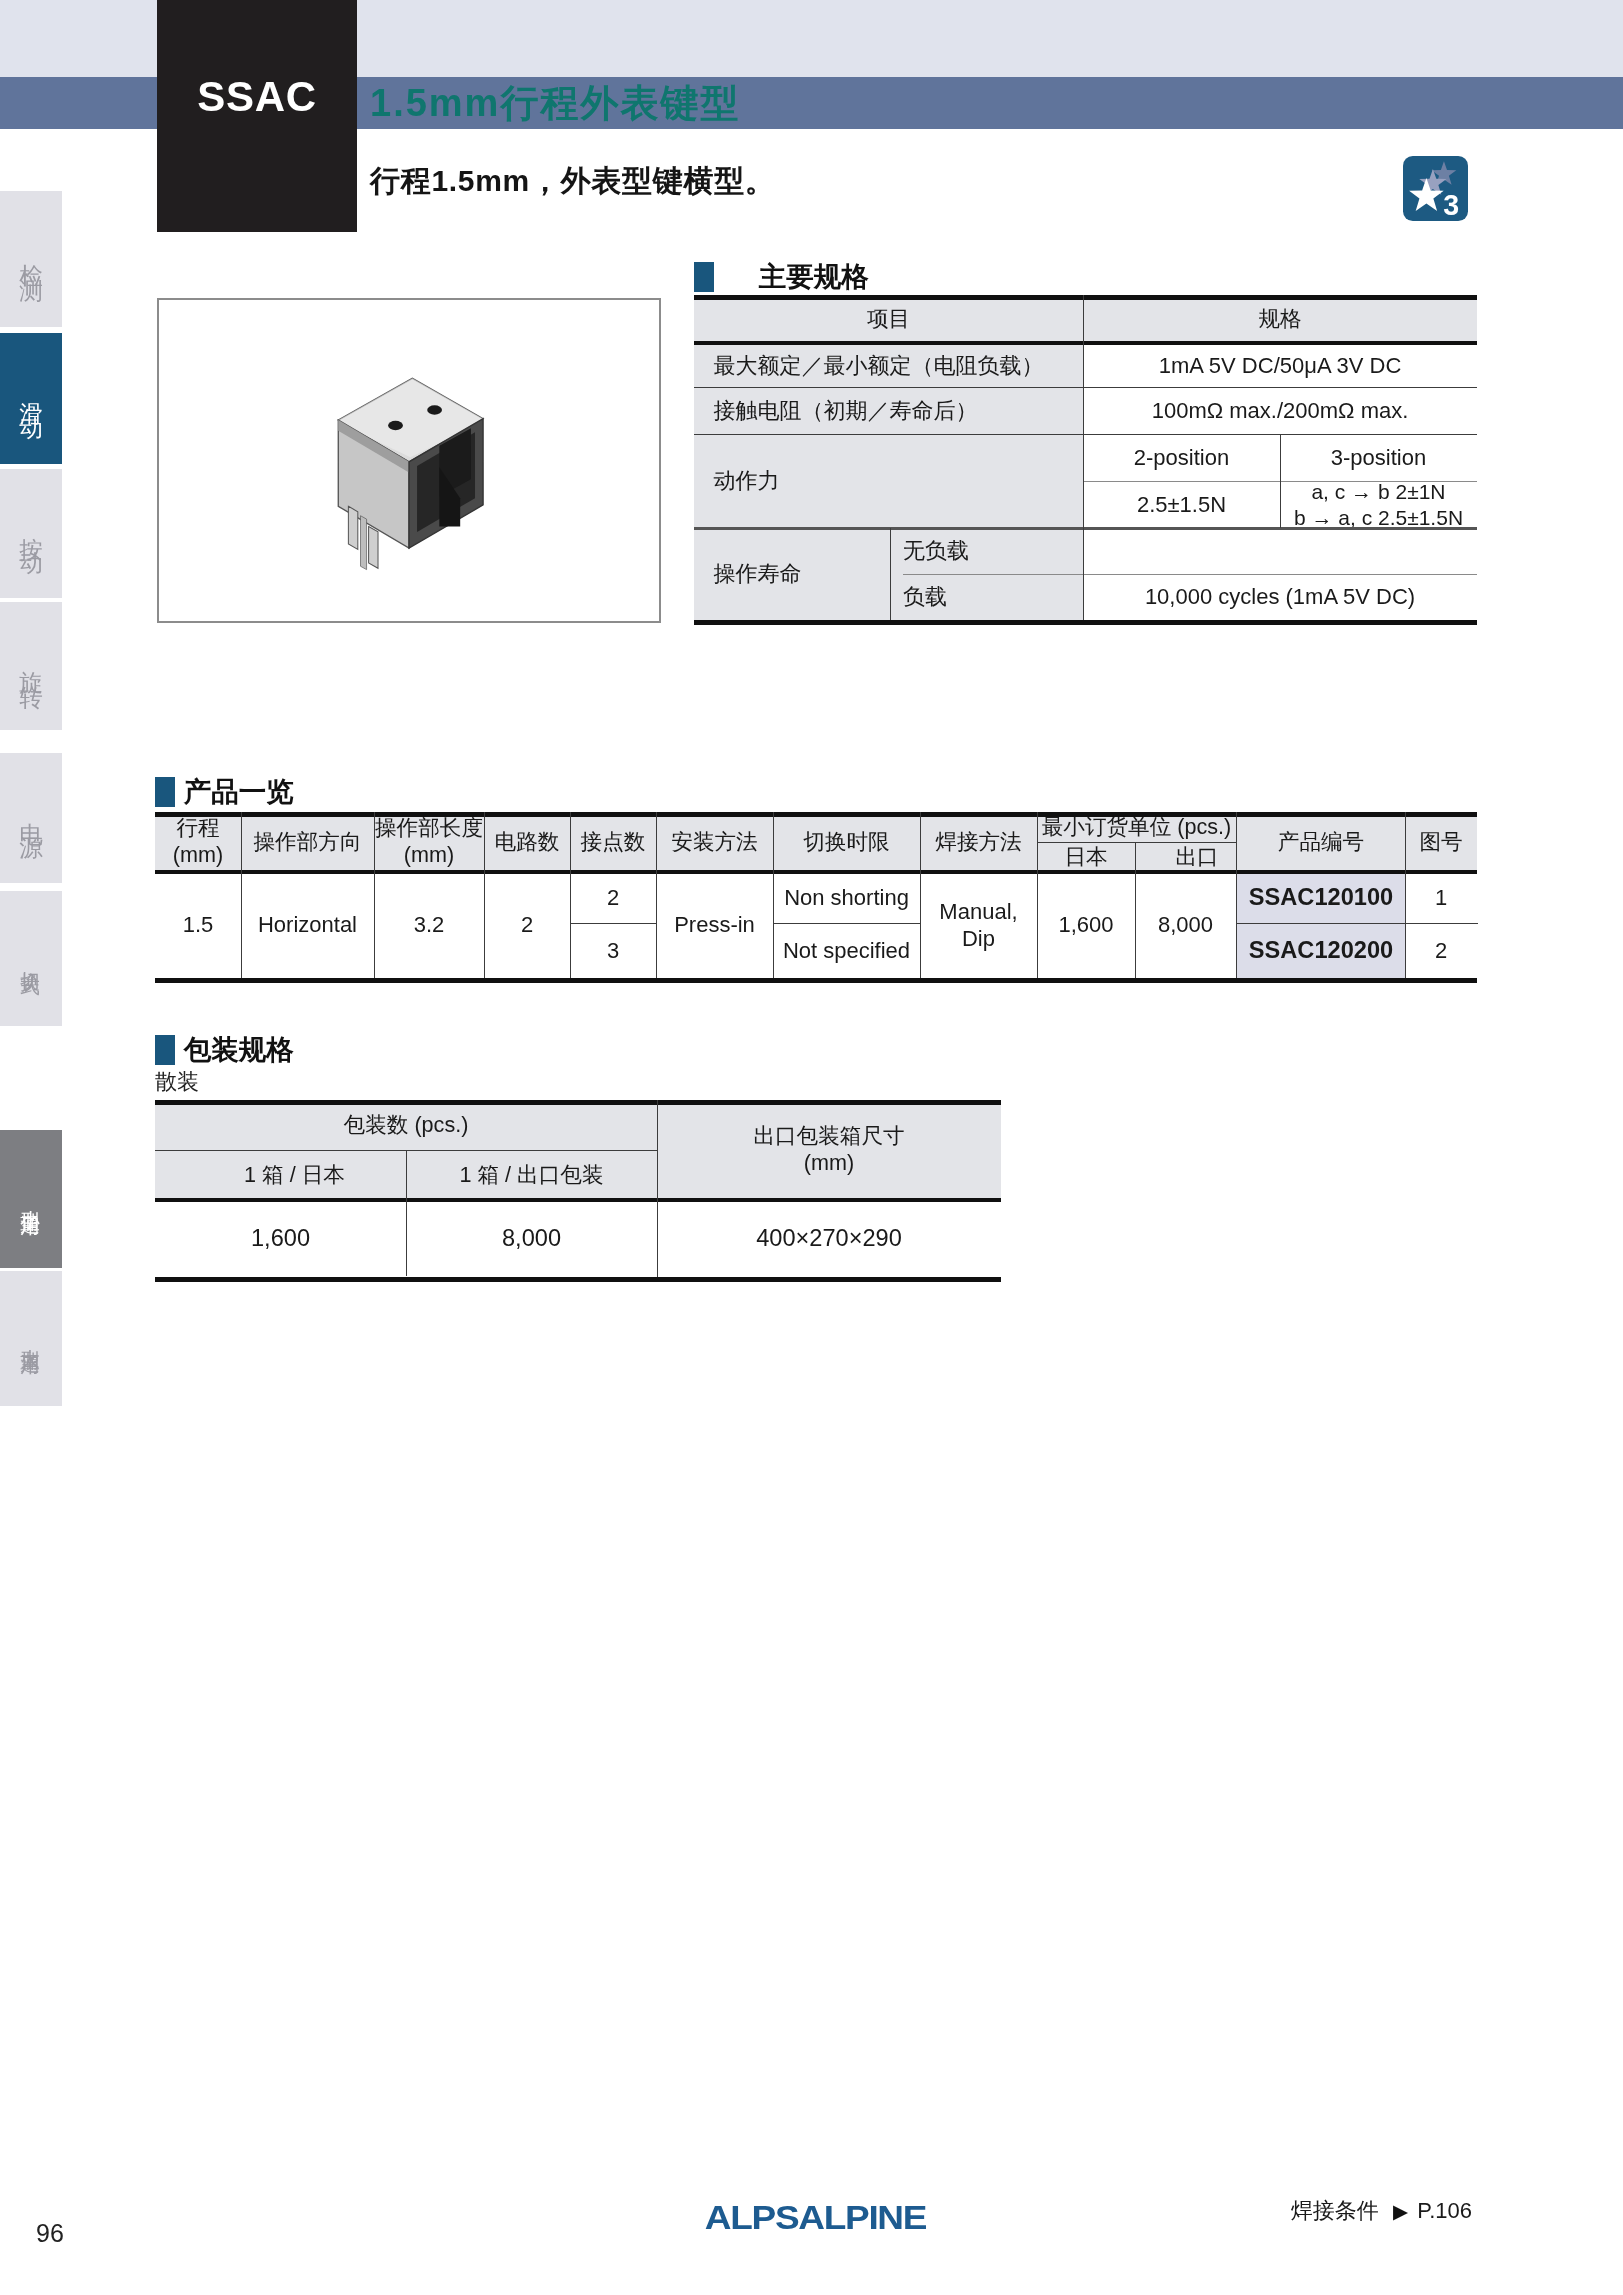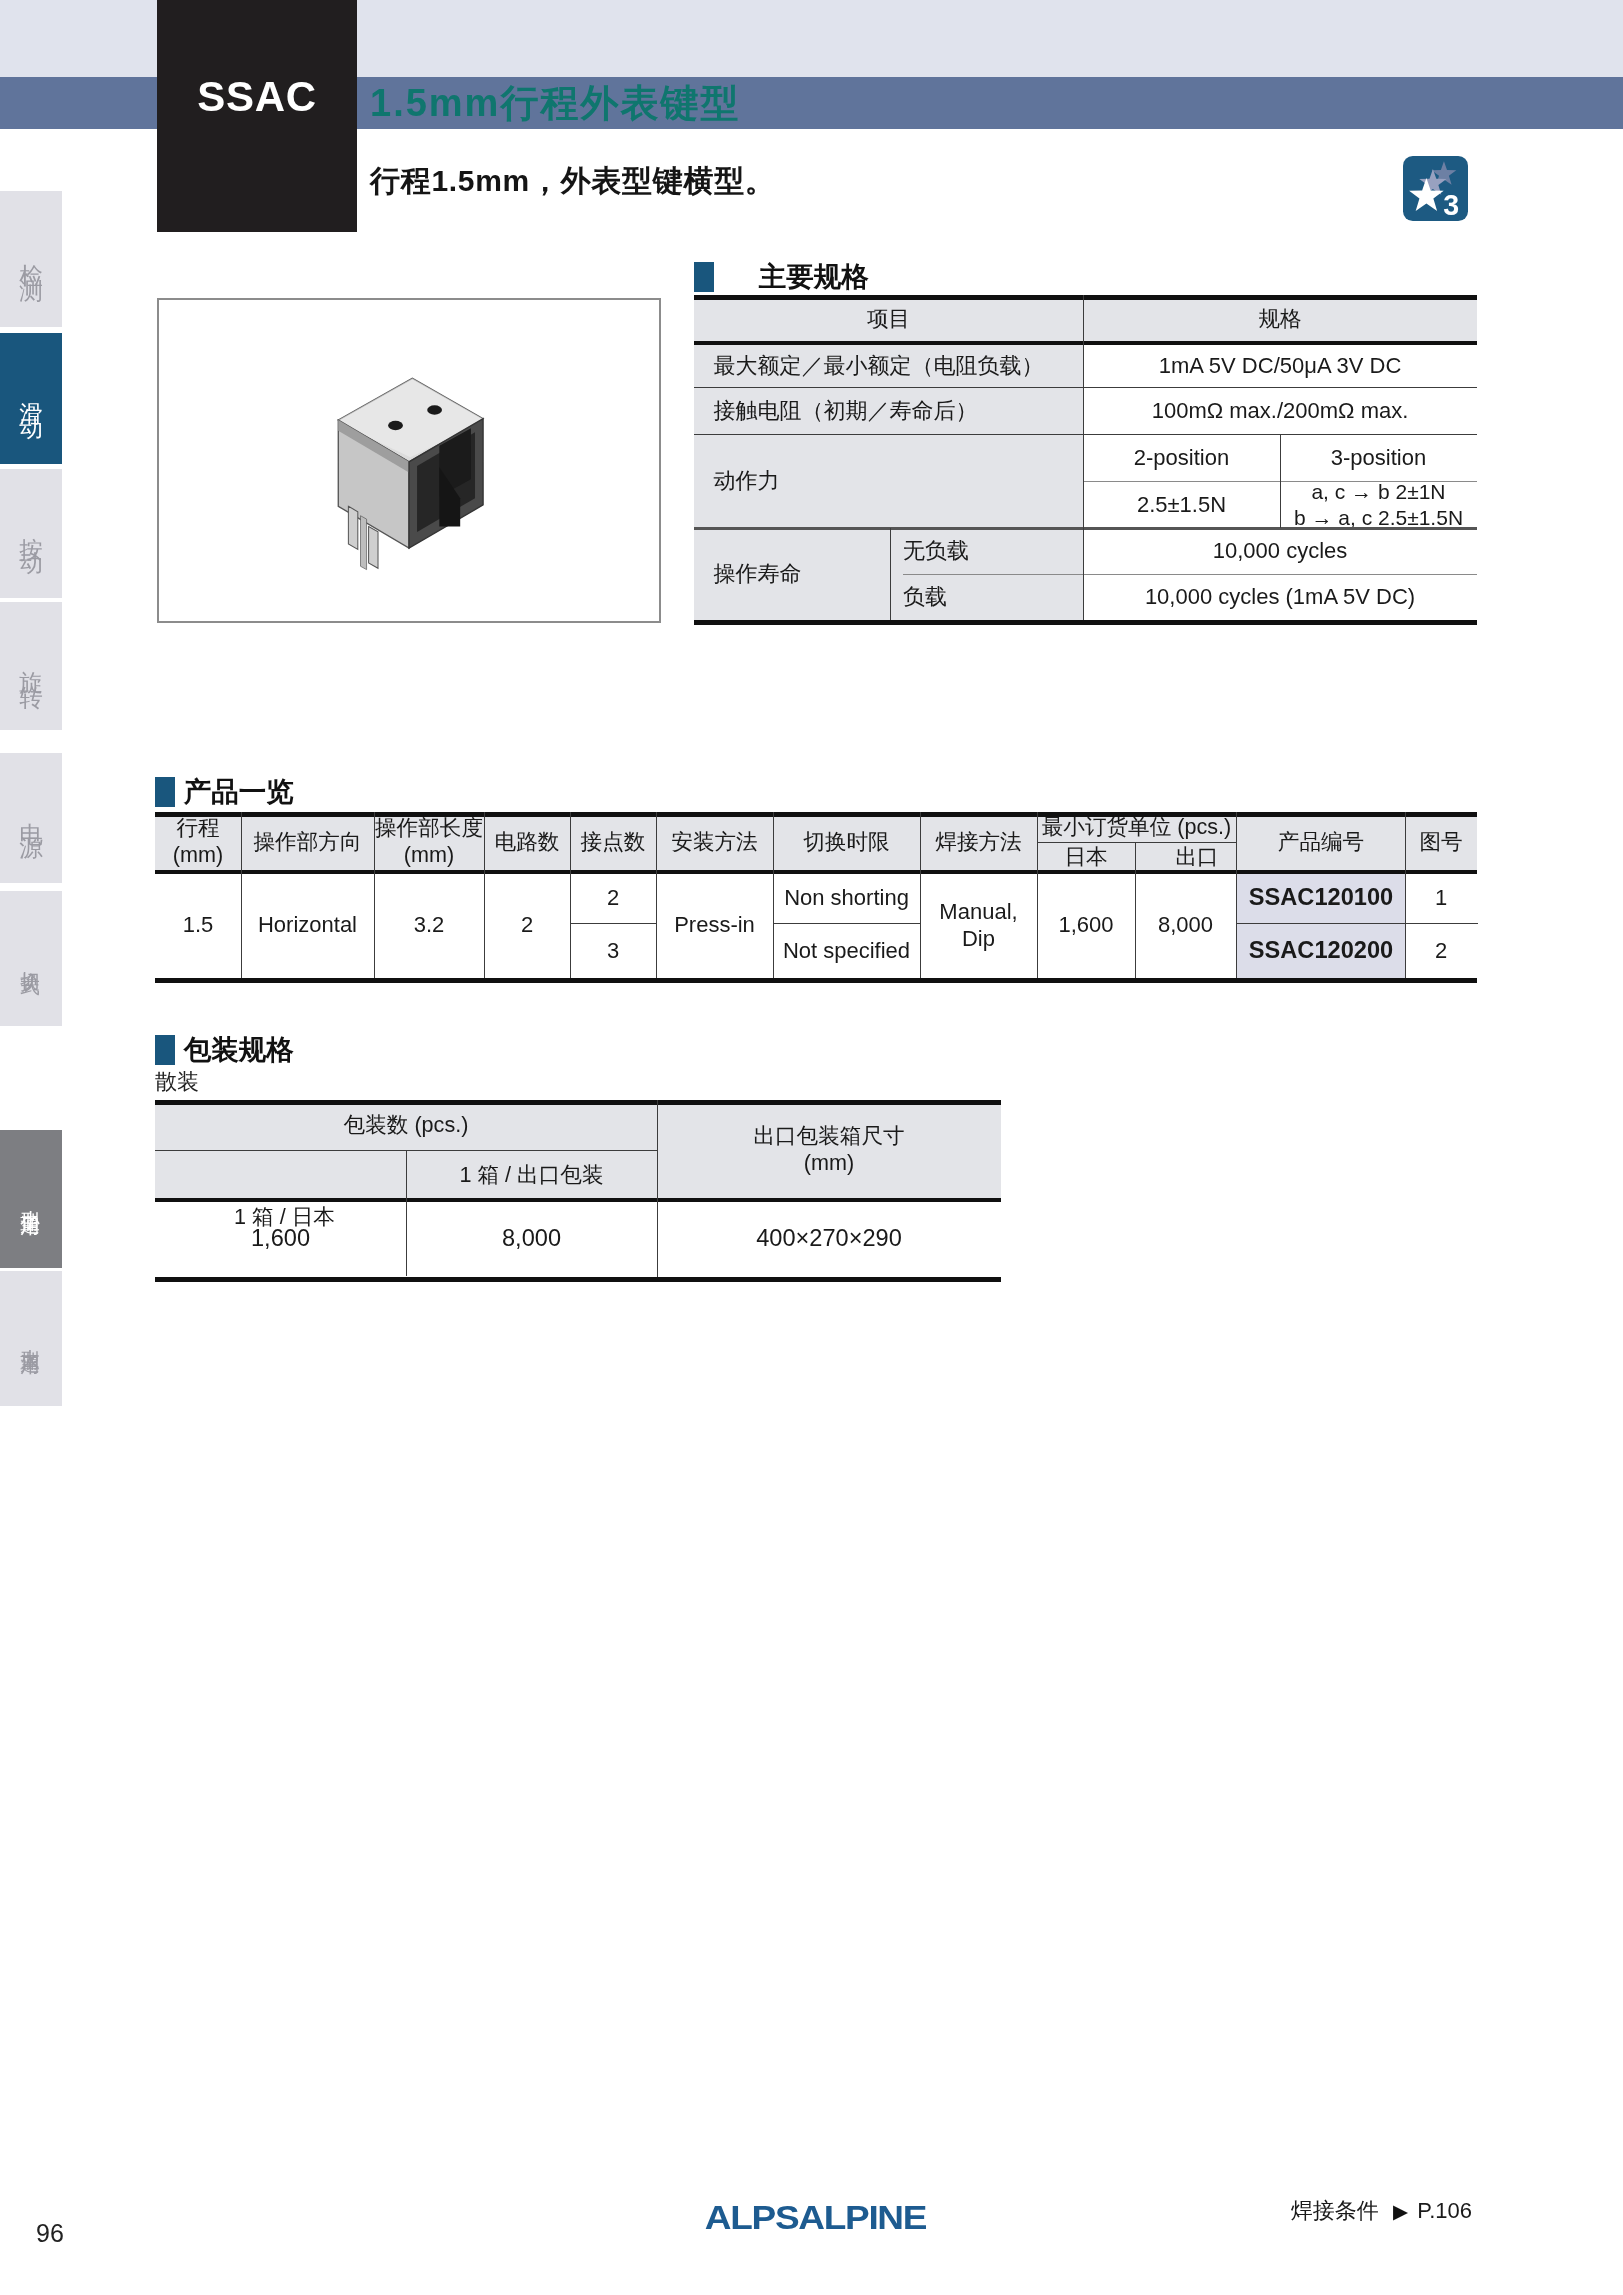--- a/index.html
+++ b/index.html
@@ -143,21 +143,20 @@
 
     <div class="cell left" style="left:19.6px; top:139px; width:370px; height:94px;">动作力</div>
     <div class="cell" style="left:389px; top:139px; width:197px; height:47px;">2-position</div>
     <div class="cell" style="left:586px; top:139px; width:197px; height:47px;">3-position</div>
     <div class="cell" style="left:389px; top:187px; width:197px; height:46px;">2.5±1.5N</div>
     <div class="cell small pre" style="left:586px; top:187px; width:197px; height:46px;">a, c → b 2±1N
 b → a, c 2.5±1.5N</div>
 
     <div class="cell left" style="left:19.6px; top:233px; width:177px; height:92px;">操作寿命</div>
     <div class="cell left" style="left:209px; top:233px; width:180px; height:46px;">无负载</div>
-    <div class="cell" style="left:389px; top:233px; width:394px; height:46px;">10,000 cycles</div>
     <div class="cell left" style="left:209px; top:279px; width:180px; height:46px;">负载</div>
     <div class="cell" style="left:389px; top:279px; width:394px; height:46px;">10,000 cycles (1mA 5V DC)</div>
 
     <div class="line th" style="left:0; top:0; width:783px; height:4.6px;"></div>
     <div class="line th" style="left:0; top:46px; width:783px; height:3.9px;"></div>
     <div class="line" style="left:0; top:92px; width:783px; height:1.3px;"></div>
     <div class="line" style="left:0; top:139px; width:783px; height:1.3px;"></div>
     <div class="line lt" style="left:389px; top:186px; width:394px; height:1.3px;"></div>
     <div class="line md" style="left:0; top:232px; width:783px; height:2.6px;"></div>
     <div class="line lt" style="left:209px; top:279px; width:574px; height:1.3px;"></div>
@@ -235,21 +234,21 @@
     <span class="sec-bullet"></span>
     <span>包装规格</span>
   </div>
   <div class="abs sub-label" style="left:155px; top:1067px;">散装</div>
 
   <div class="tbl" style="left:155px; top:1100px; width:846px; height:182px;">
 
     <div class="bg bg-head" style="left:0; top:0; width:846px; height:100px;"></div>
 
     <div class="cell hsize" style="left:0; top:0; width:502px; height:50px;">包装数 (pcs.)</div>
-    <div class="cell hsize" style="left:4px; top:50px; width:251px; height:50px;margin-top:42px;">1 箱 / 日本</div>
+    <div class="cell hsize" style="left:14px; top:50px; width:251px; height:50px;">1 箱 / 日本</div>
     <div class="cell hsize" style="left:251px; top:50px; width:251px; height:50px;">1 箱 / 出口包装</div>
     <div class="cell hsize pre" style="left:502px; top:0; width:344px; height:100px;">出口包装箱尺寸
 (mm)</div>
 
     <div class="cell" style="left:0; top:100px; width:251px; height:77px; font-size:23.6px;">1,600</div>
     <div class="cell" style="left:251px; top:100px; width:251px; height:77px; font-size:23.6px;">8,000</div>
     <div class="cell" style="left:502px; top:100px; width:344px; height:77px; font-size:23.6px;">400×270×290</div>
 
     <div class="line th" style="left:0; top:0; width:846px; height:4.6px;"></div>
     <div class="line" style="left:0; top:50px; width:502px; height:1.3px;"></div>

